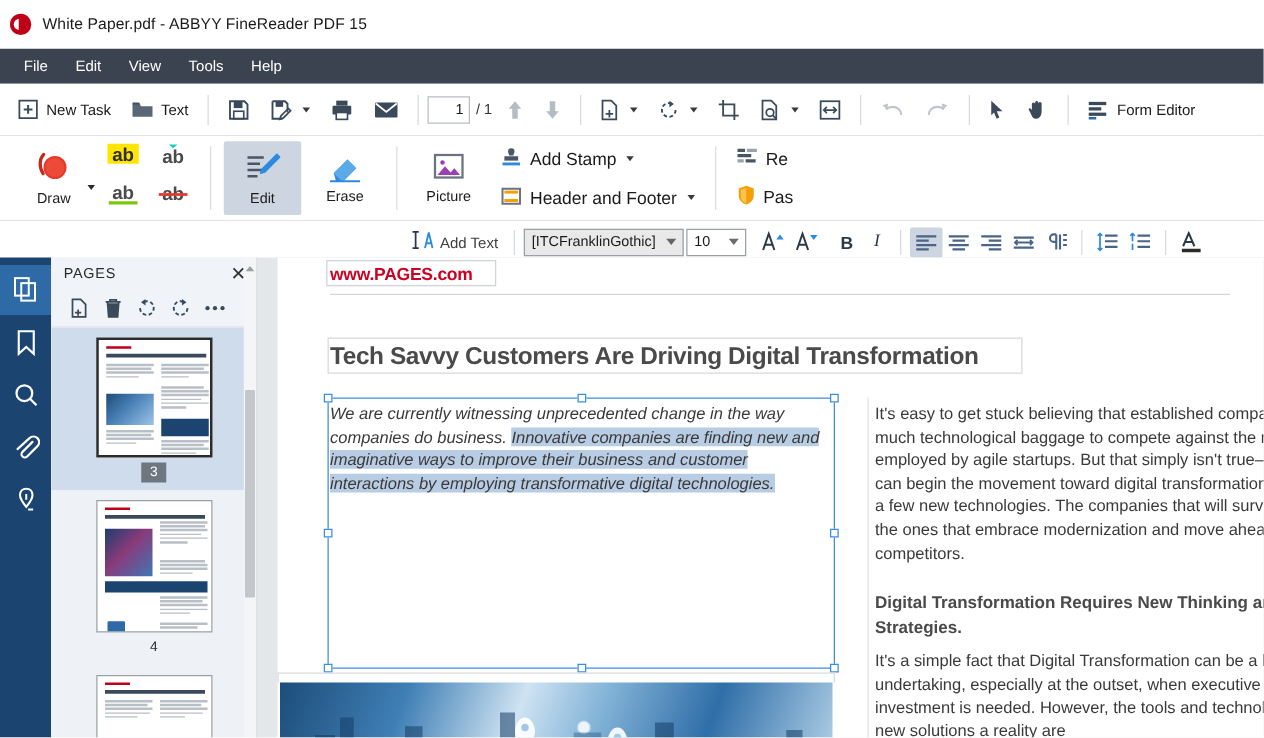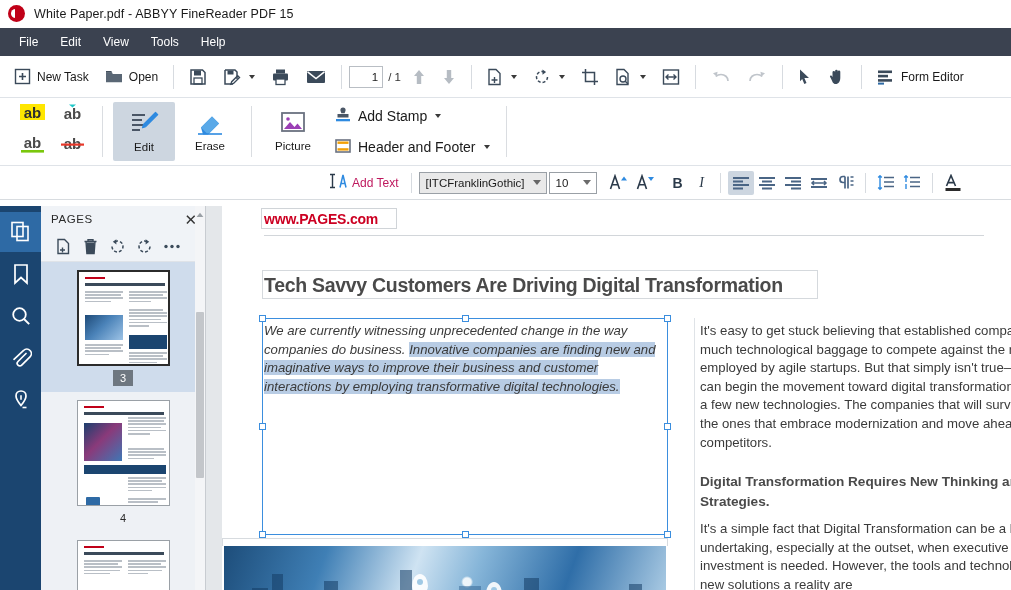--- a/index.html
+++ b/index.html
@@ -7,21 +7,21 @@
     margin: 0; padding: 0;
     width: 1011px; height: 590px;
     overflow: hidden;
     font-family: "Liberation Sans", sans-serif;
     background: #ffffff;
   }
   #app { position: relative; width: 1011px; height: 590px; overflow: hidden; }
 
   
   .titlebar {
-    height: 28px; background: #ffffff; display: flex; align-items: center;
+    height: 39px; background: #ffffff; display: flex; align-items: center;
     padding-left: 8px; border-bottom: 1px solid #ffffff;
   }
   .app-logo {
     width: 17px; height: 17px; border-radius: 50%;
     background: #c00018; position: relative; margin-right: 9px; flex: none;
   }
   .app-logo::after {
     content: ""; position: absolute; left: 3px; top: 4px;
     width: 9px; height: 9px; border-radius: 50%; background: #ffffff;
   }
@@ -121,21 +121,21 @@
     font-size: 11.5px; color: #1a1a1a; display: flex; align-items: center;
     justify-content: space-between; padding: 0 5px; margin-left: 2px; cursor: default;
   }
   .sel-caret {
     width: 0; height: 0; border-left: 4px solid transparent;
     border-right: 4px solid transparent; border-top: 5px solid #3a3a3a;
     opacity: .75;
   }
   .addtext-btn {
     display: flex; align-items: center; gap: 5px; font-size: 12px;
-    color: #be185d; padding: 3px 6px; border-radius: 2px; cursor: default;
+    color: #404040; padding: 3px 6px; border-radius: 2px; cursor: default;
   }
 
   
   .body { position: absolute; top: 206px; left: 0; right: 0; bottom: 0; display: flex; }
 
   .railbar {
     width: 41px; background: #1b4570; display: flex; flex-direction: column;
     align-items: center; padding-top: 6px; gap: 2px; flex: none;
   }
   .rail-btn {
@@ -299,21 +299,21 @@
       <span>New Task</span>
     </div>
 
     <div class="tb-btn">
       <span class="tb-icon">
         <svg width="18" height="15" viewBox="0 0 18 15">
             <path d="M1 3.2h5.6l1.3 1.7H17v8.4H1z" fill="#5a6775"></path>
             <path d="M1 2h5.2l1.2 1.6H1z" fill="#43505e"></path>
           </svg>
       </span>
-      <span>Open</span>
+      <span>Text</span>
     </div>
 
     <div class="tb-sep"></div>
 
     <div class="tb-btn">
       <span class="tb-icon">
         <svg width="18" height="18" viewBox="0 0 18 18">
             <path d="M2 2h11.5L16 4.5V16H2z" fill="none" stroke="#3b4a5a" stroke-width="1.5"></path>
             <rect x="5" y="2.5" width="7" height="5" fill="#3b4a5a"></rect>
             <rect x="5" y="10" width="8" height="6" fill="none" stroke="#3b4a5a" stroke-width="1.3"></rect>
@@ -469,20 +469,31 @@
             <rect x="1" y="13.6" width="6" height="2" fill="#2e6aa5"></rect>
           </svg>
       </span>
       <span>Form Editor</span>
     </div>
   </div>
 
   <div class="ribbon">
 
 
+    <div class="rb-item">
+      <span>
+        <svg width="32" height="28" viewBox="0 0 32 28">
+            <circle cx="17" cy="14" r="9.2" fill="#e8382a"></circle>
+            <path d="M8 3.5c-3.5 3.5-4 10-0.5 15.5" fill="none" stroke="#c32a1e" stroke-width="2.6" stroke-linecap="round"></path>
+            <circle cx="17" cy="14" r="7.5" fill="#ee4a3a"></circle>
+          </svg>
+      </span>
+      <span class="rb-arrow"></span>
+      <span class="rb-label">Draw</span>
+    </div>
 
     <div class="markup-grid">
       <div class="mk-cell">
         <svg width="27" height="20" viewBox="0 0 27 20">
             <rect x="1" y="2" width="25" height="16" fill="#ffe600"></rect>
             <text x="13.5" y="15.5" font-family="Liberation Sans, sans-serif" font-size="15" font-weight="bold" fill="#2f2f2f" text-anchor="middle">ab</text>
           </svg>
       </div>
       <div class="mk-cell">
         <svg width="27" height="20" viewBox="0 0 27 20">
@@ -562,20 +573,43 @@
             </svg>
         </span>
         <span>Header and Footer</span>
         <span class="caret-down"></span>
       </div>
     </div>
 
     <div class="rb-sep"></div>
 
 
+    <div class="rb-stack">
+      <div class="rb-row">
+        <span>
+          <svg width="18" height="16" viewBox="0 0 18 16">
+              <rect x="1" y="1" width="6" height="2.6" fill="#4a5666"></rect>
+              <rect x="8.5" y="1" width="8" height="2.6" fill="#9aa3ad"></rect>
+              <rect x="1" y="5.2" width="11" height="2.6" fill="#4a5666"></rect>
+              <rect x="1" y="9.4" width="5" height="2.6" fill="#9aa3ad"></rect>
+              <rect x="7.5" y="9.4" width="8" height="2.6" fill="#4a5666"></rect>
+            </svg>
+        </span>
+        <span>Re</span>
+      </div>
+      <div class="rb-row">
+        <span>
+          <svg width="16" height="18" viewBox="0 0 16 18">
+              <path d="M8 1.5l6 2.2v5.6c0 4-3.2 6.5-6 7.2-2.8-.7-6-3.2-6-7.2V3.7z" fill="#f2a007"></path>
+              <path d="M8 3.3v12.5c-2.2-.7-4.4-2.8-4.4-6.2V4.7z" fill="#ffc24d"></path>
+            </svg>
+        </span>
+        <span>Pas</span>
+      </div>
+    </div>
   </div>
 
   <div class="formatbar">
     <div class="addtext-btn">
       <span>
         <svg width="19" height="16" viewBox="0 0 19 16">
             <path d="M2 1.5h5M4.5 1.5v13M2 14.5h5" fill="none" stroke="#2b3a4a" stroke-width="1.4"></path>
             <path d="M12 14.5L15 2l3 12.5M12.9 10.6h4.3" fill="none" stroke="#2e8ae0" stroke-width="1.5"></path>
           </svg>
       </span>

